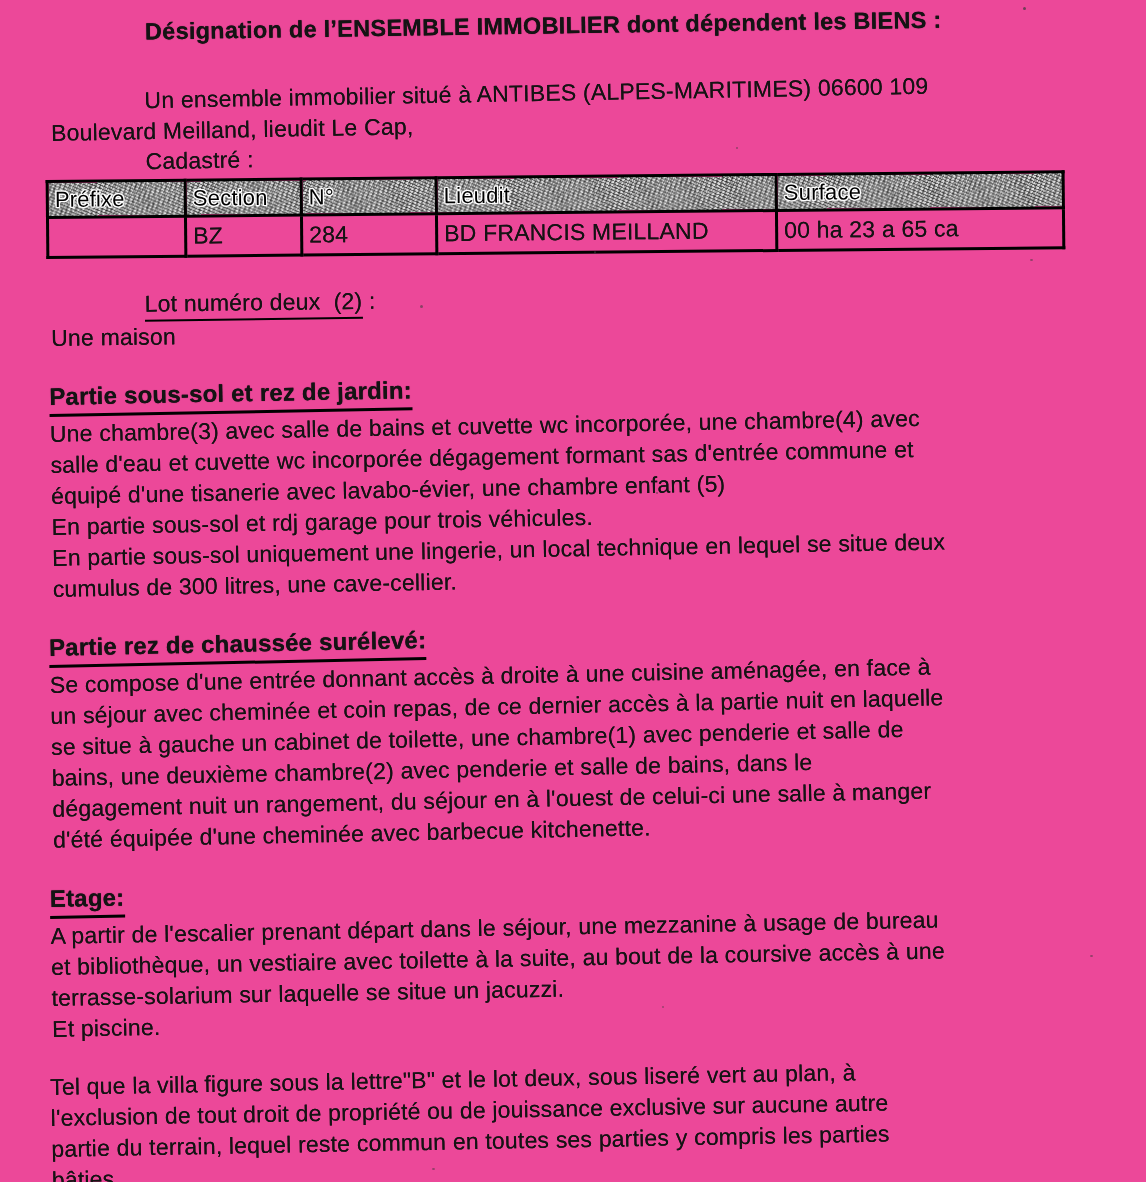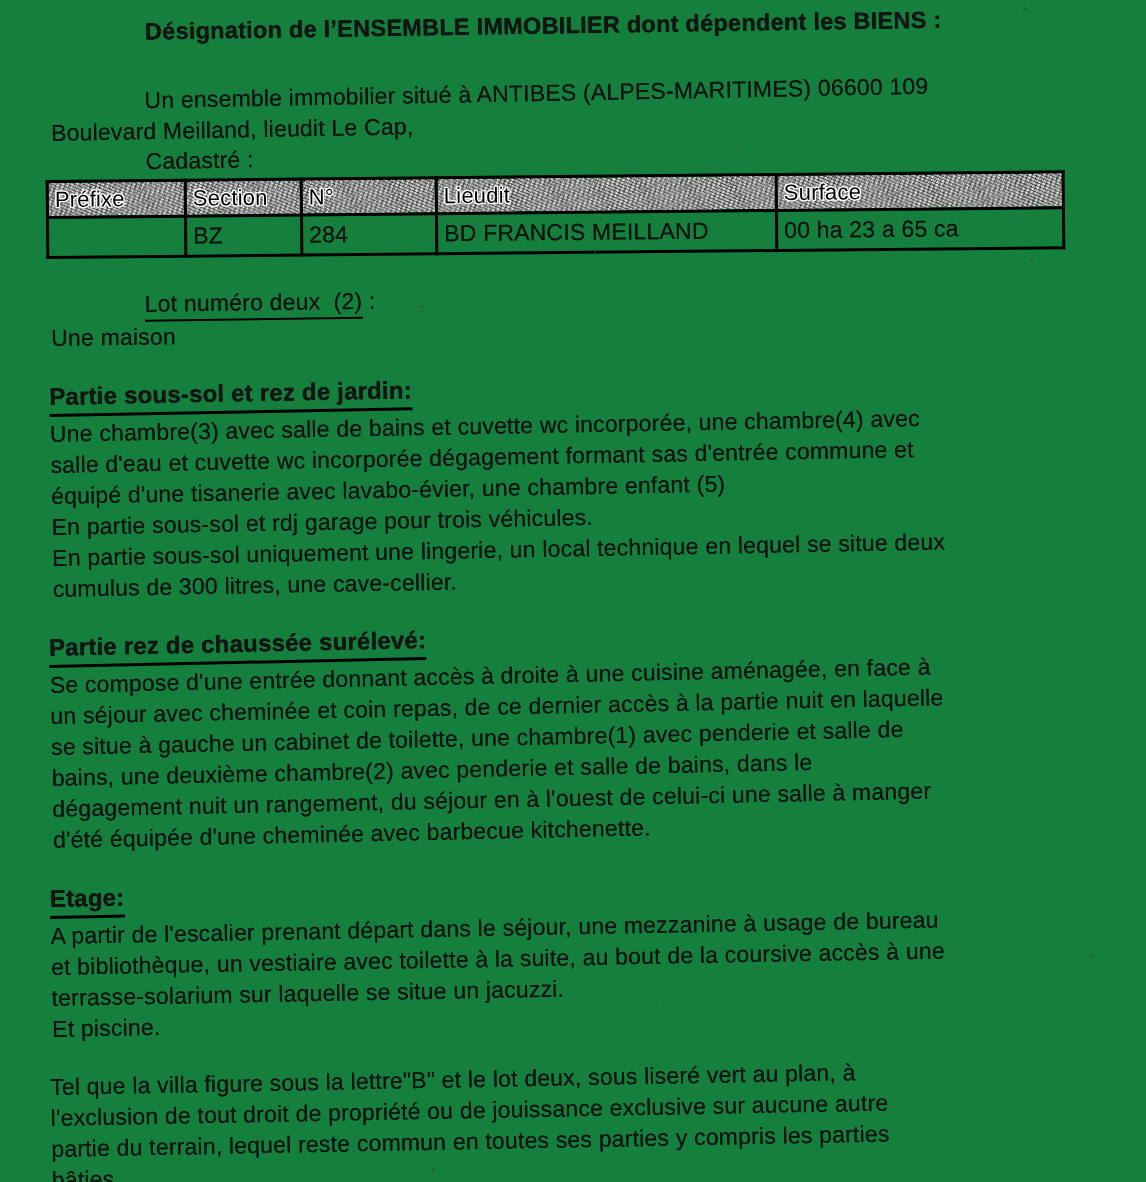--- a/index.html
+++ b/index.html
@@ -5,21 +5,21 @@
   html,body{margin:0;padding:0;background:#ffffff;}
   body{
     width:1146px;height:1182px;overflow:hidden;
     font-family:"Liberation Sans", sans-serif;
     color:#141414;
   }
   .page{
     position:relative;box-sizing:border-box;
     width:1146px;height:1182px;
     padding:18px 30px 0 46px;
-    background:#15803d;
+    background:#ec4899;
   }
   .block{position:relative;}
   
   .r-05{transform:rotate(-0.55deg);transform-origin:0 50%;}
   .r-07{transform:rotate(-0.75deg);transform-origin:0 50%;}
   .r-08{transform:rotate(-0.85deg);transform-origin:0 50%;}
   .r-11{transform:rotate(-1.05deg);transform-origin:0 50%;}
   .r-12{transform:rotate(-1.2deg);transform-origin:0 50%;}
 
   .line{

